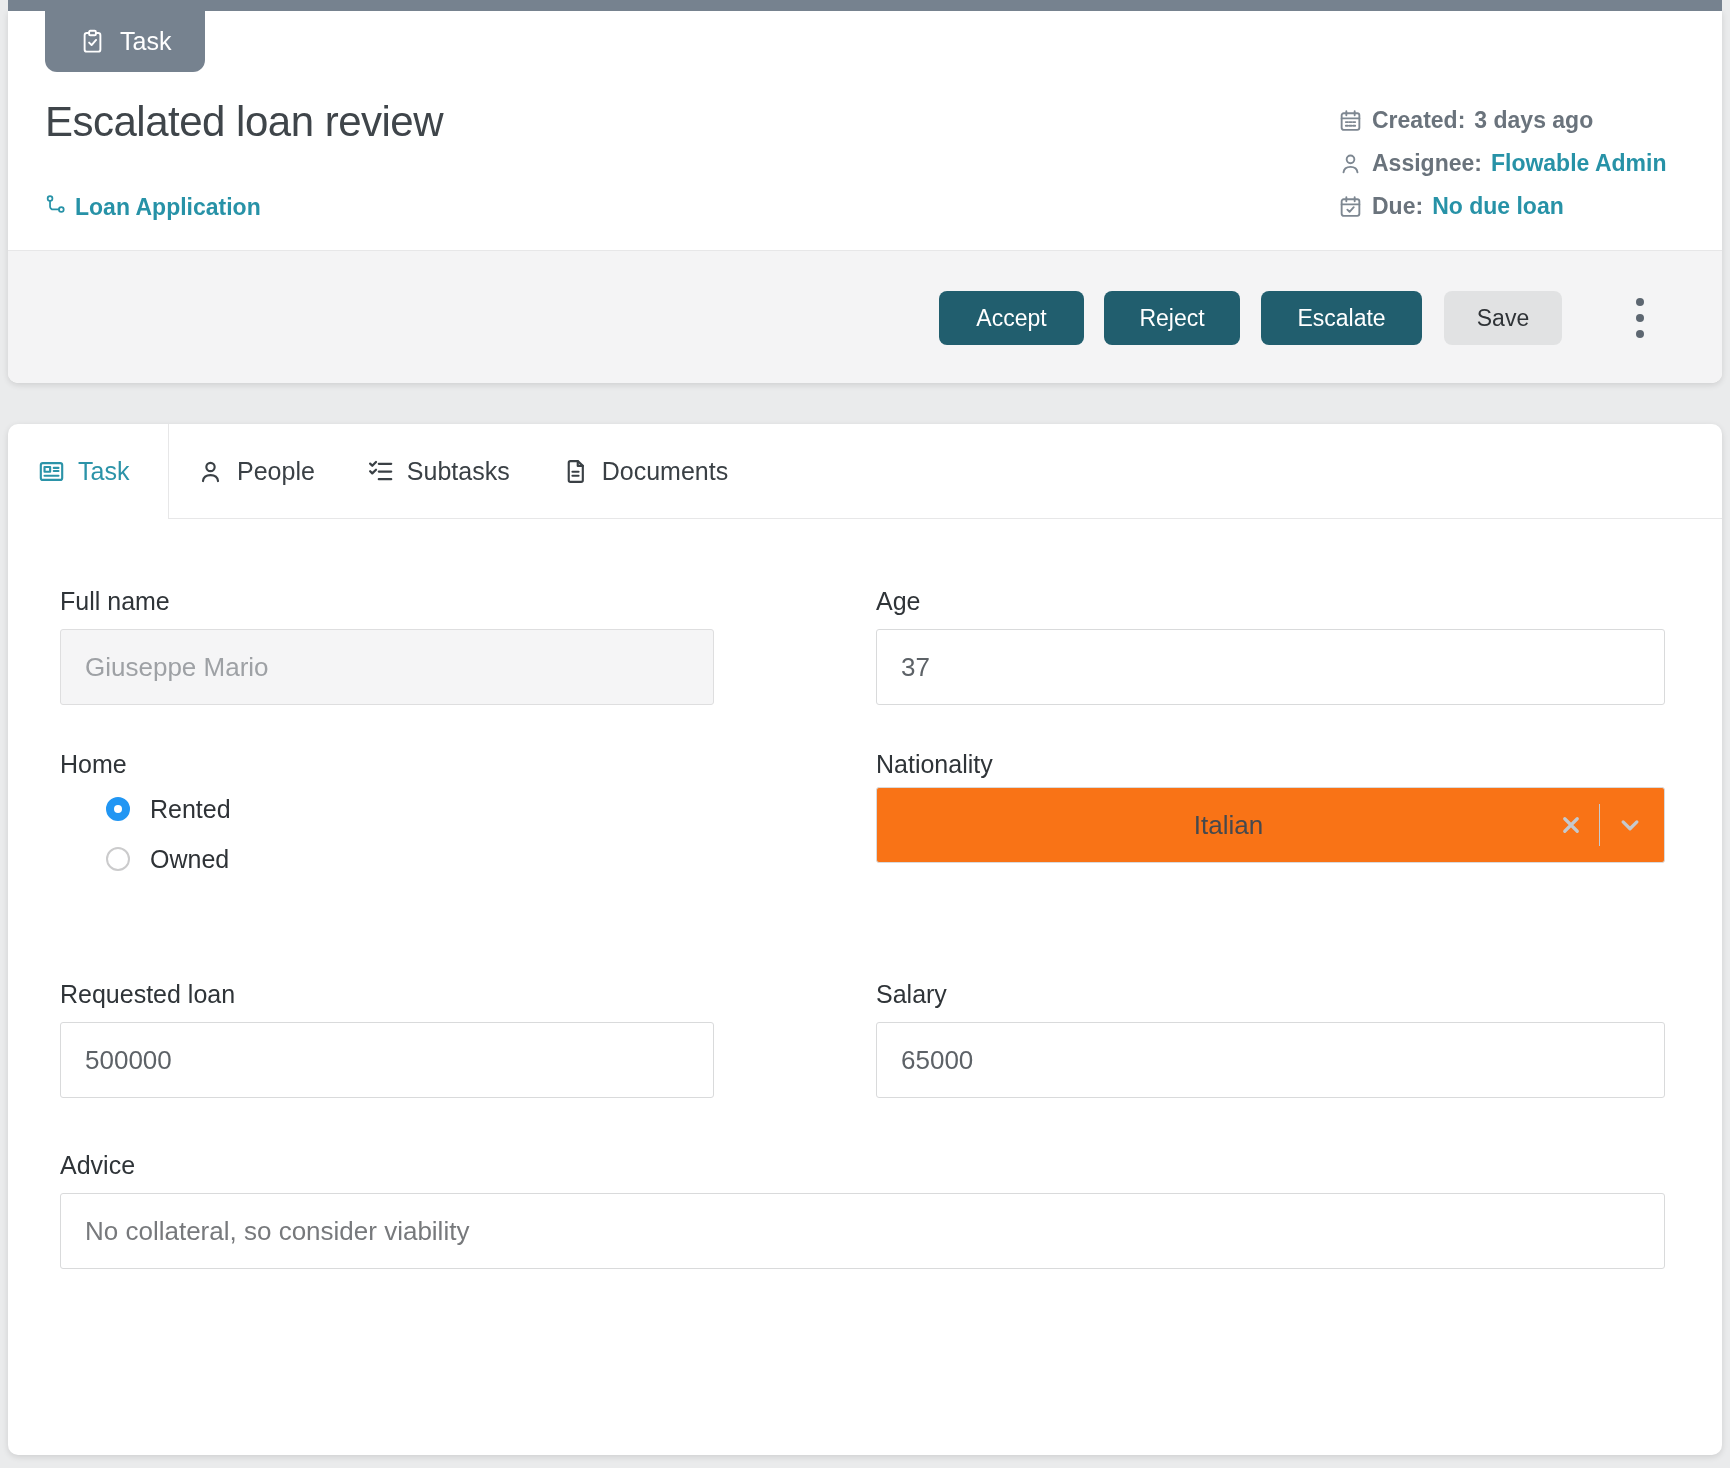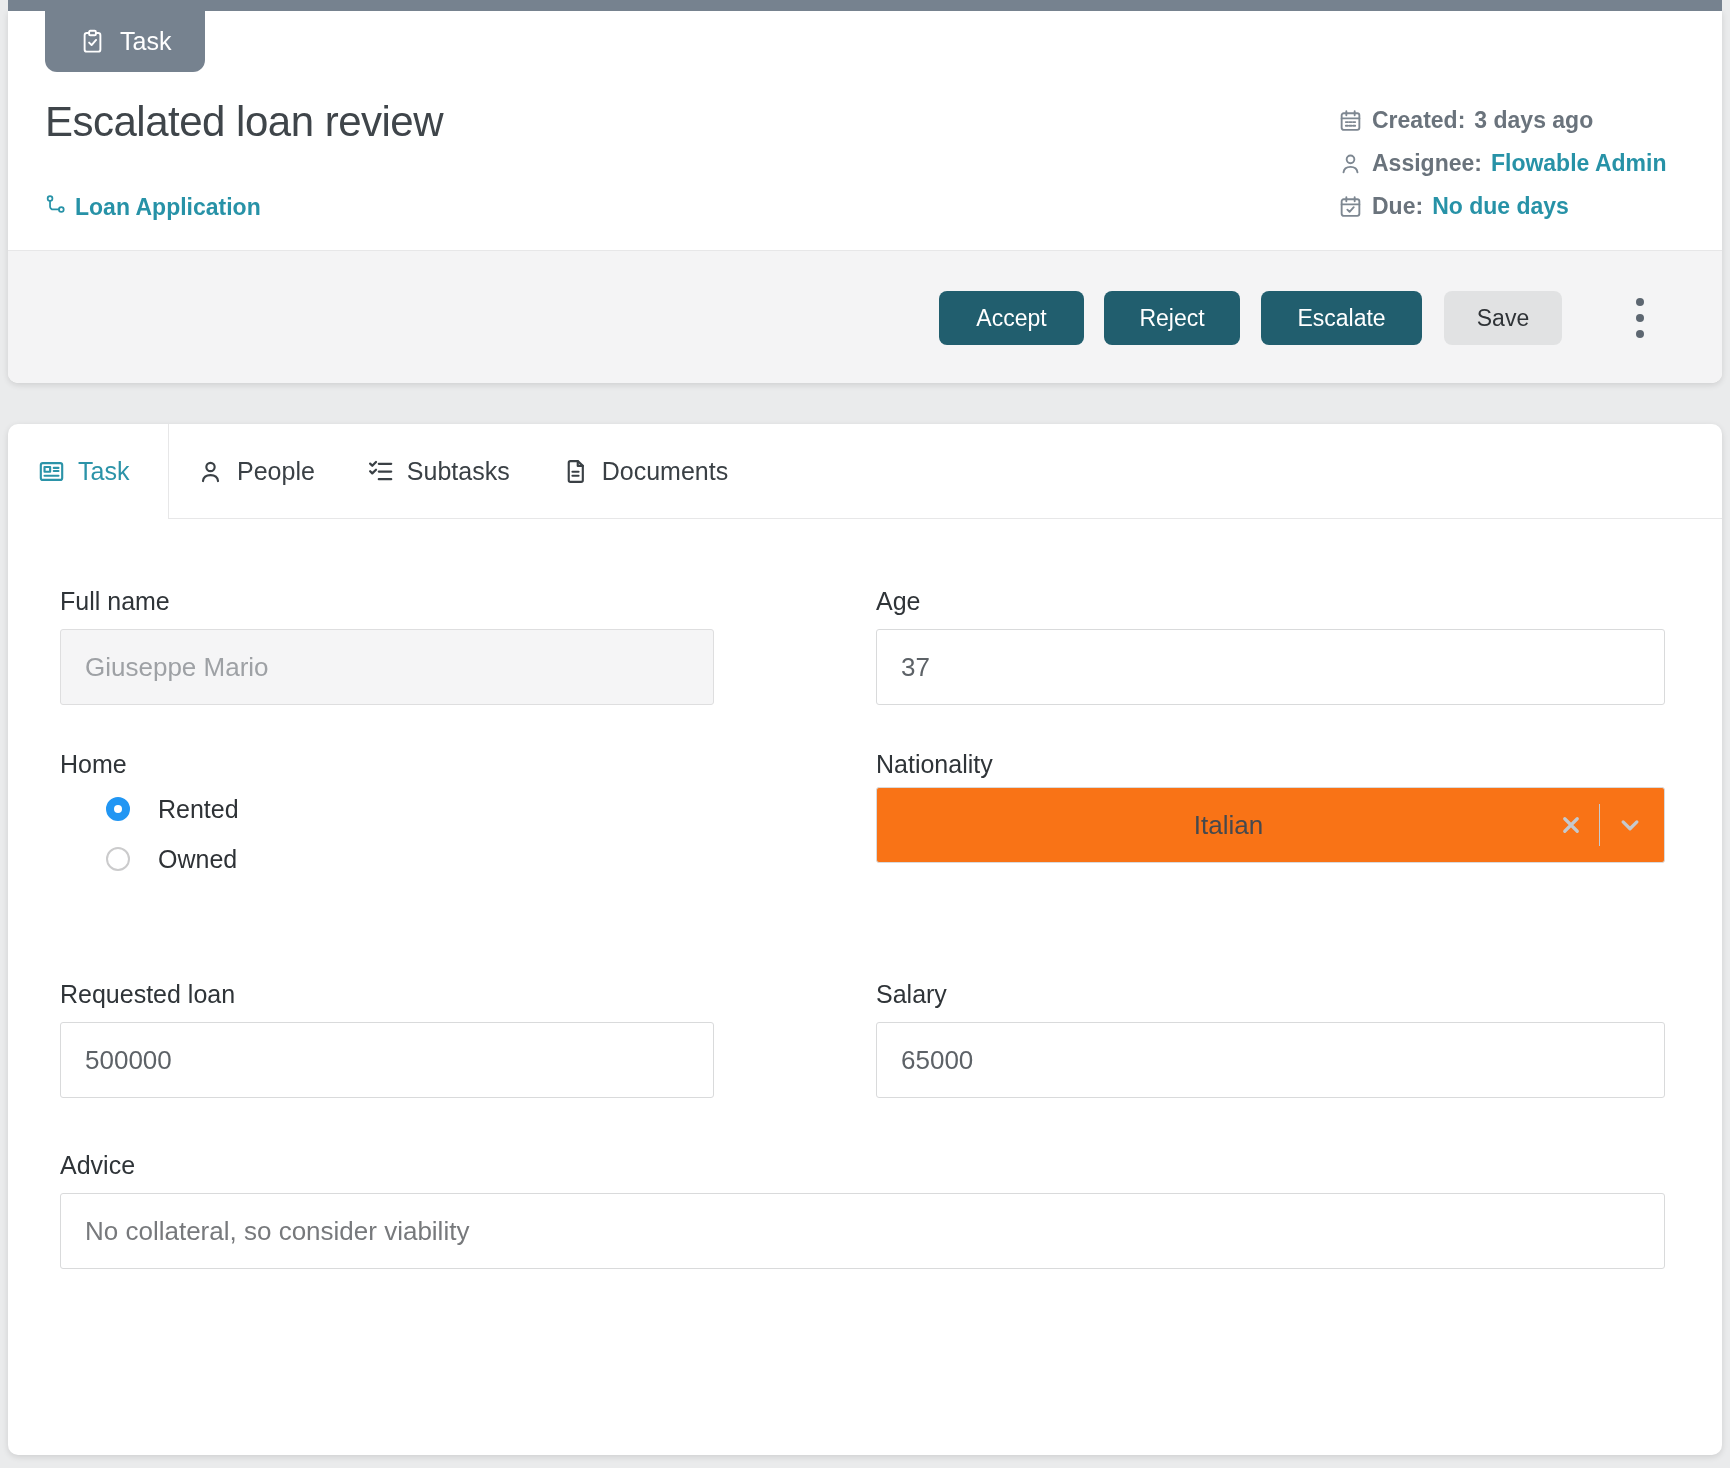--- a/index.html
+++ b/index.html
@@ -62,21 +62,21 @@
   .f-advice   { left:52px;  top:727px; width:1605px; }
   .f-advice .tinput { color:#77797c; }
 
   .radio-group { margin:4px 0 0 46px; }
   .radio-row { display:flex; align-items:center; gap:20px; height:50px; cursor:pointer; }
   .radio-row input { appearance:none; -webkit-appearance:none; width:24px; height:24px; border-radius:50%;
                      border:2px solid #cbcbcc; background:#fff; margin:0; position:relative; cursor:pointer; flex:none; }
   .radio-row input:checked { background:#2196f3; border-color:#2196f3; }
   .radio-row input:checked::after { content:""; position:absolute; left:6px; top:6px; width:8px; height:8px;
                                     border-radius:50%; background:#fff; }
-  .radio-row span { font-size:25px; color:#2e3236;margin-left:8px; }
+  .radio-row span { font-size:25px; color:#2e3236; }
 
   .select { display:flex; align-items:center; width:100%; height:76px; margin-top:7px; border:1px solid #d9dadb;
             border-radius:3px; background:#f97316; cursor:pointer;text-align:center; }
   .select .sel-value { flex:1; font-size:26px; color:#45494e; padding-left:24px; }
   .select svg { width:30px; height:30px; color:#c6c9cd; flex:none; cursor:pointer; }
   .select .sel-x { margin-right:13px; }
   .select .sel-div { width:1px; height:42px; background:#c6c9cd; flex:none; }
   .select .sel-chev { margin:0 19px 0 15px; }
 </style>
 </head>
@@ -123,21 +123,21 @@
       <span>Assignee:</span>
       <a class="meta-link">Flowable Admin</a>
     </div>
     <div class="meta-row">
       <svg viewBox="0 0 24 24" fill="none" stroke="currentColor" stroke-width="1.8" stroke-linecap="round" stroke-linejoin="round">
         <rect x="3.5" y="5" width="17" height="16" rx="2"></rect>
           <path d="M3.5 10h17M8 3v4M16 3v4"></path>
         <path d="M9 15l2.1 2.1 4-4.4"></path>
       </svg>
       <span>Due:</span>
-      <a class="meta-link">No due days</a>
+      <a class="meta-link">No due loan</a>
     </div>
   </div>
 
   <div class="action-bar">
     <button class="btn btn-teal btn-accept">Accept</button>
     <button class="btn btn-teal btn-reject">Reject</button>
     <button class="btn btn-teal btn-escalate">Escalate</button>
     <button class="btn btn-save">Save</button>
     <button class="kebab">
       <i></i>

